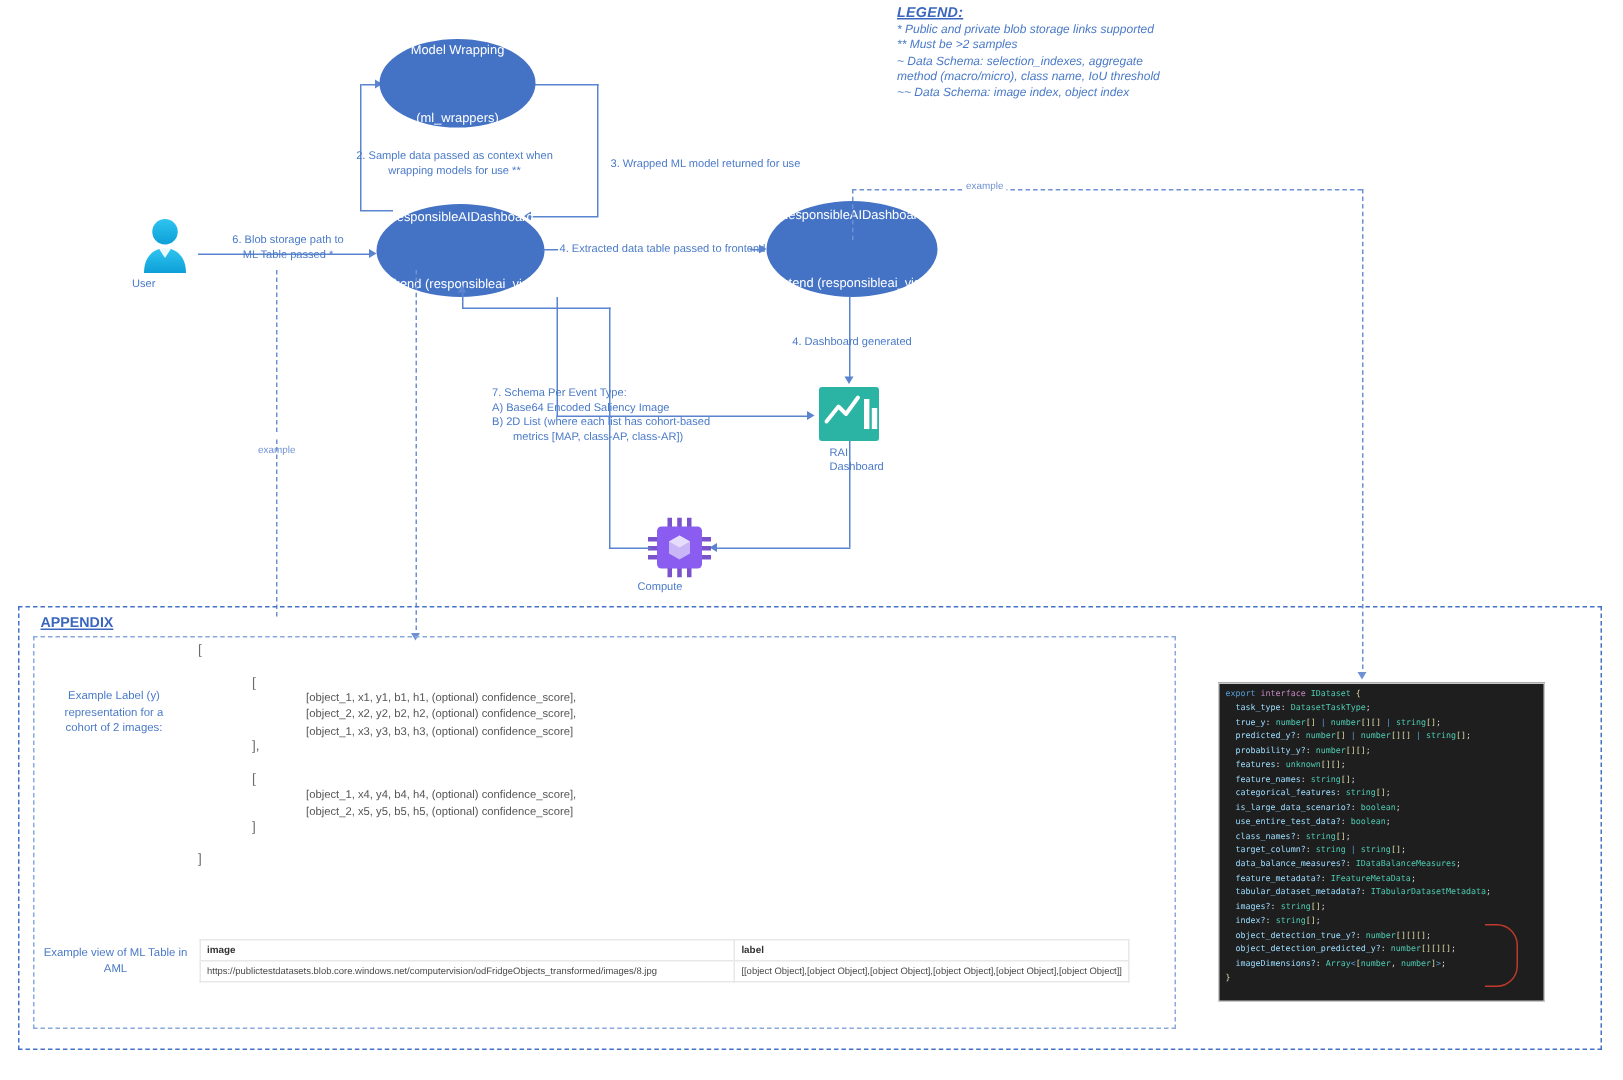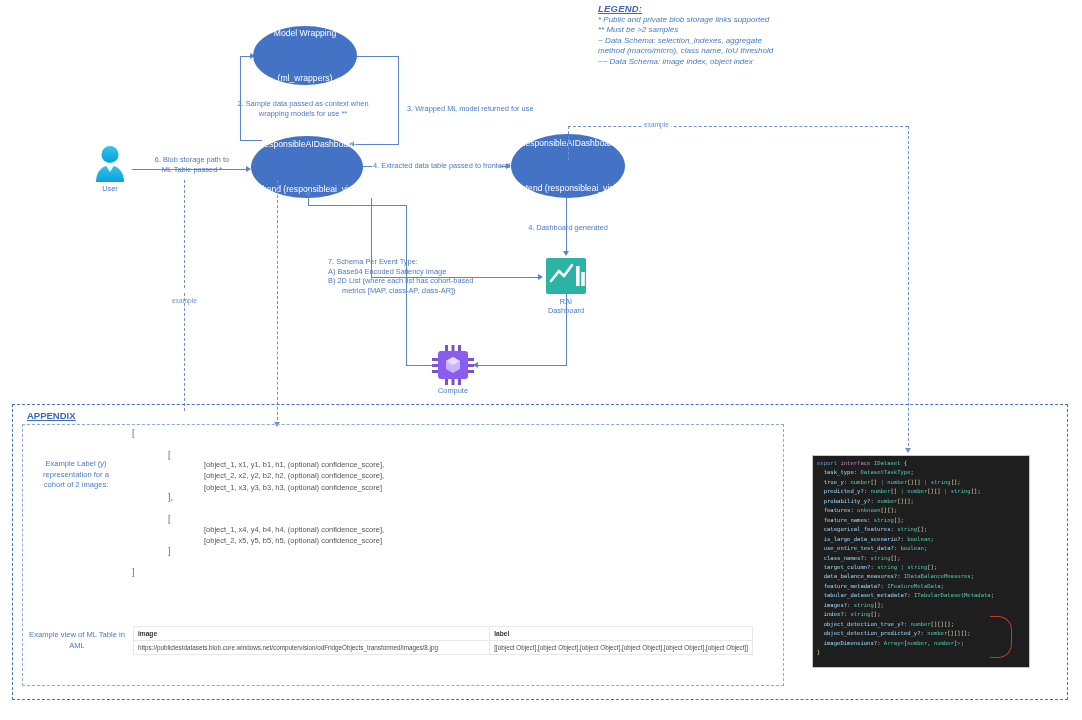--- a/index.html
+++ b/index.html
@@ -113,21 +113,20 @@
     width: 0; height: 0;
     border-top: 5px solid #6f91d4;
     border-left: 3.2px solid transparent;
     border-right: 3.2px solid transparent;
   }
 
   
   .icon-caption {
     font-size: 7.4px;
     color: #4a7ac7;
-    text-align: center;
     line-height: 9.4px;
   }
 
   
   #appendix-box {
     left: 12px; top: 404px;
     width: 1056px; height: 296px;
     border: 1.5px dashed #4472c4;
     box-sizing: border-box;
   }
@@ -301,21 +300,21 @@
   <div class="abs ln vln" style="left:566px; top:198px; height:55px;"></div>
   <div class="abs arrow-d" style="left:563px; top:251px;"></div>
   <div class="abs conn-label center" style="left:505px; top:223px; width:126px;">4. Dashboard generated</div>
 
   <svg class="abs" id="rai-icon" viewBox="0 0 40 36">
     <rect x="0" y="0" width="40" height="36" rx="2" fill="#2bb3a3"></rect>
     <path d="M5 23 L13 13 L18 18 L26 7" stroke="#ffffff" stroke-width="2.6" fill="none" stroke-linecap="round" stroke-linejoin="round"></path>
     <rect x="30" y="8" width="3.6" height="20" fill="#ffffff"></rect>
     <rect x="35.2" y="14" width="3.6" height="14" fill="#ffffff"></rect>
   </svg>
-  <div class="abs icon-caption" style="left:538px; top:297px; width:56px;">
+  <div class="abs icon-caption" style="left:553px; top:297px; width:56px;">
     <div>RAI</div>
     <div>Dashboard</div>
   </div>
 
   <div class="abs ln vln" style="left:566px; top:294px; height:71px;"></div>
   <div class="abs ln hln" style="left:478px; top:365px; width:89px;"></div>
   <div class="abs arrow-l" style="left:473px; top:362px;"></div>
 
   <svg class="abs" id="compute-icon" viewBox="0 0 42 40">
     <g fill="#7a52cc">

